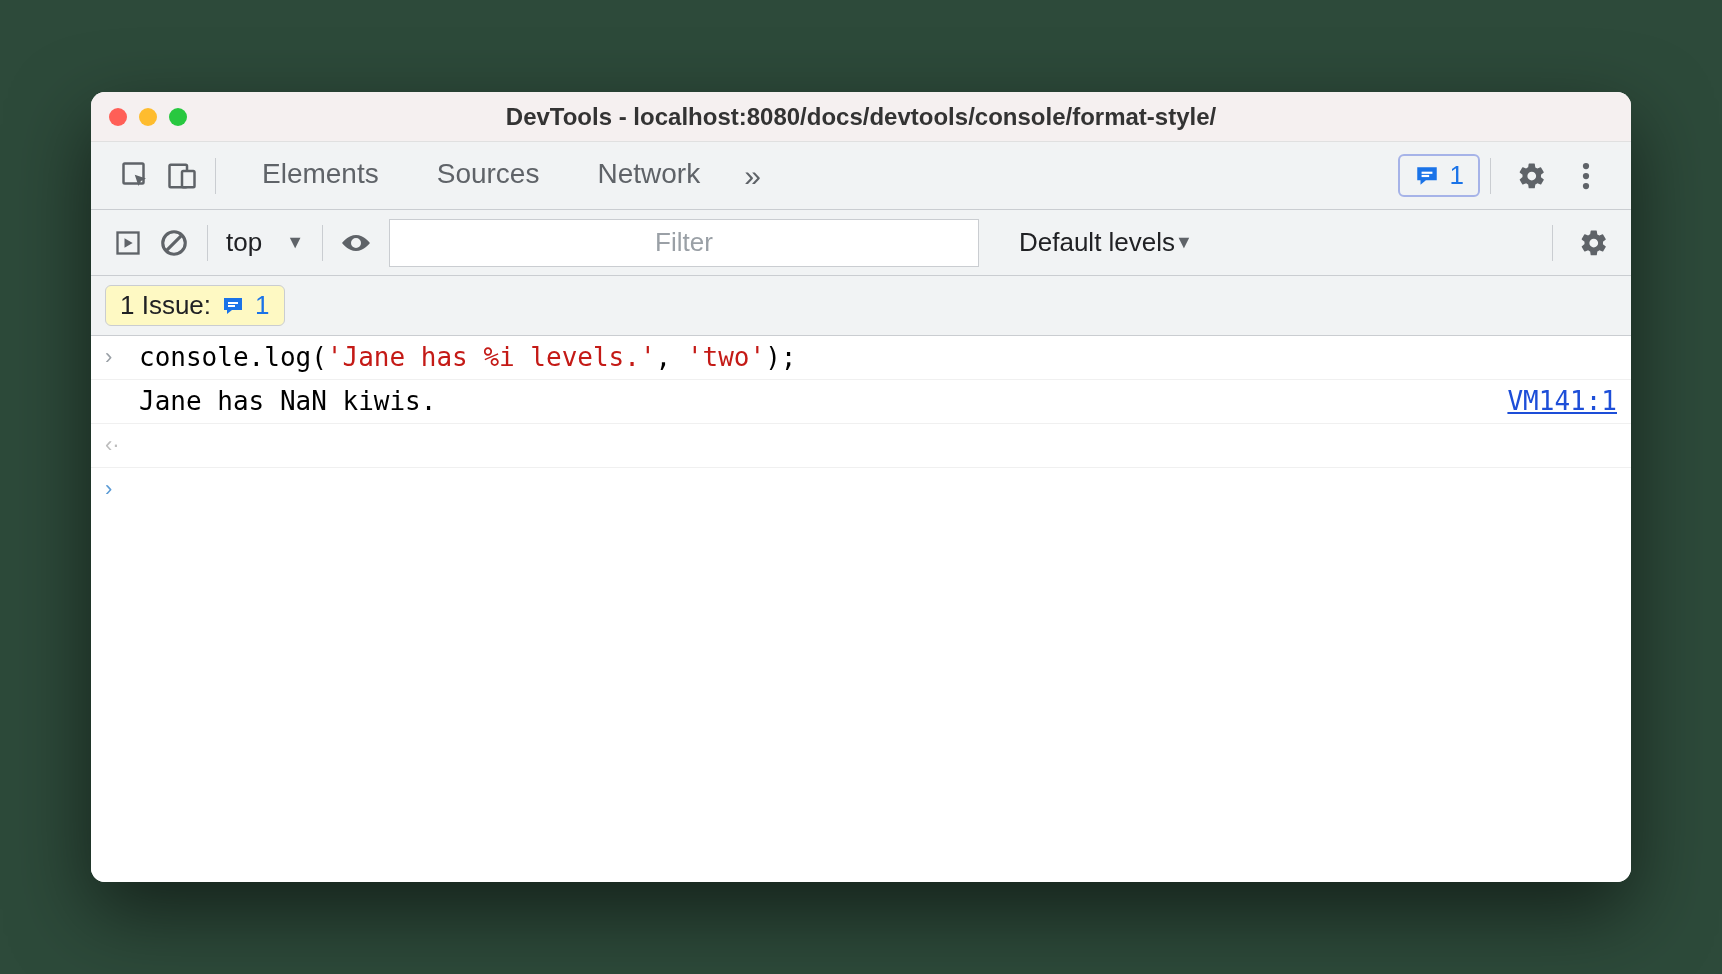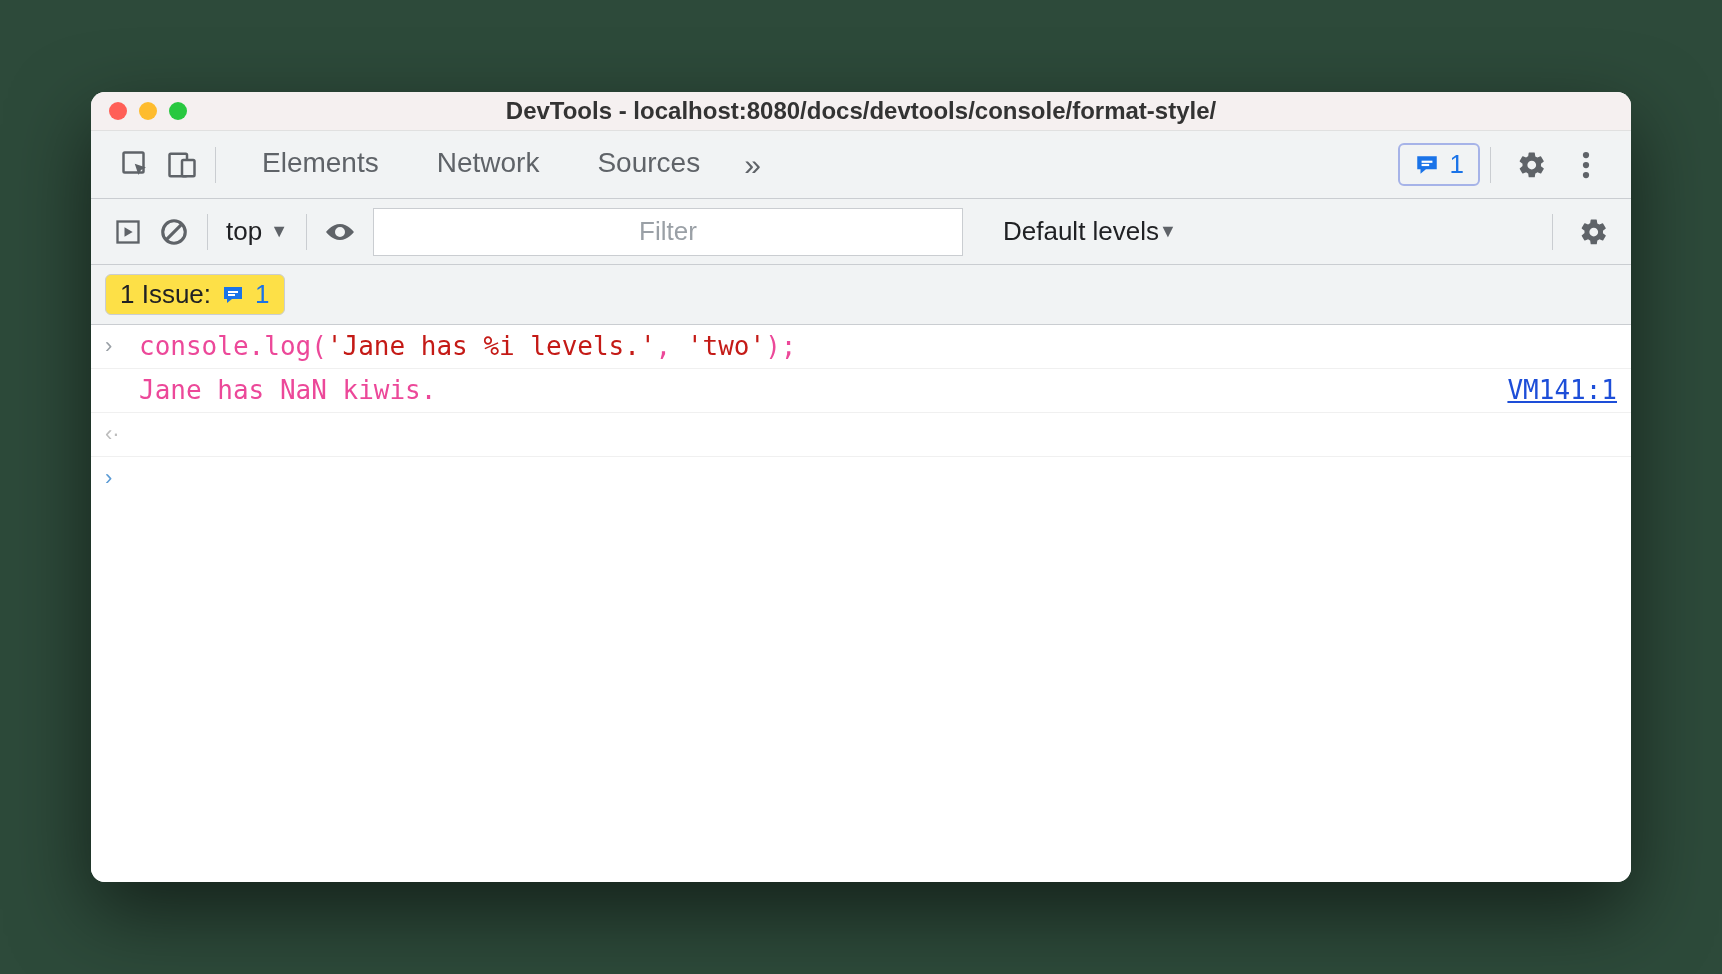--- a/index.html
+++ b/index.html
@@ -16,21 +16,21 @@
   width: 1540px;
   height: 790px;
   background: #fff;
   border-radius: 14px;
   box-shadow: 0 30px 80px rgba(0,0,0,0.55);
   overflow: hidden;
   display: flex;
   flex-direction: column;
 }
 .titlebar {
-  height: 39px;
+  height: 50px;
   background: #f5f0f0;
   display: flex;
   align-items: center;
   padding: 0 18px;
   border-bottom: 1px solid #e0e0e0;
   position: relative;
 }
 .traffic-lights { display: flex; gap: 12px; }
 .tl { width: 18px; height: 18px; border-radius: 50%; }
 .tl.red { background: #ff5f57; }
@@ -103,21 +103,21 @@
 }
 .filterbar {
   height: 66px;
   background: #f1f3f4;
   border-bottom: 1px solid #cacdd1;
   display: flex;
   align-items: center;
   padding: 0 14px;
 }
 .context-select {
-  display: flex; align-items: center; gap: 8px;
+  display: flex; align-items: center; gap: 24px;
   font-size: 26px;
   color: #202124;
   padding: 0 8px;
   cursor: pointer;
 }
 .filter-input {
   height: 48px;
   flex: 0 0 590px;
   border: 1px solid #cacdd1;
   background: #fff;
@@ -143,21 +143,21 @@
   align-items: center;
   padding: 0 14px;
 }
 .issues-chip {
   display: flex; align-items: center; gap: 10px;
   border: 1px solid #cacdd1;
   border-radius: 6px;
   padding: 4px 14px;
   font-size: 26px;
   color: #202124;
-  background: #fde047;
+  background: #fef9c3;
   cursor: pointer;
 }
 .issues-chip .count { color: #1a73e8; }
 .console-body {
   flex: 1;
   background: #fff;
   font-family: Menlo, Consolas, monospace;
   font-size: 26px;
   overflow: auto;
 }
@@ -179,21 +179,21 @@
 }
 .gutter.blue { color: #5b9bd5; }
 .content { flex: 1; white-space: pre; }
 .src-link {
   color: #1d4ed8;
   text-decoration: underline;
   cursor: pointer;
   margin-left: 36px;
   font-family: Menlo, Consolas, monospace;
 }
-.code-default { color: #ec4899; }
+.code-default { color: #000000; }
 .code-string { color: #c41a16; }
 .undef { color: #9aa0a6; }
 .tri { font-size: 18px; color: #5f6368; }
 svg { display: block; }
 </style>
 </head>
 <body>
 
 <div class="window">
 
@@ -215,22 +215,22 @@
     </div>
     <div class="icon-btn">
       <svg width="30" height="30" viewBox="0 0 24 24" fill="none" stroke="currentColor" stroke-width="2">
         <rect x="2" y="3" width="14" height="18" rx="1"></rect>
         <rect x="12" y="8" width="10" height="13" rx="1" fill="#f1f3f4"></rect>
       </svg>
     </div>
     <div class="vdiv"></div>
     <div class="tabs">
       <div class="tab">Elements</div>
+      <div class="tab">Sources</div>
       <div class="tab">Network</div>
-      <div class="tab">Sources</div>
     </div>
     <div class="overflow-chevron">»</div>
     <div class="spacer"></div>
     <div class="issues-pill">
       <svg width="26" height="26" viewBox="0 0 24 24">
         <path d="M3 4 h18 v12 h-10 l-5 4 v-4 h-3 z" fill="#1a73e8"></path>
         <rect x="7" y="8" width="10" height="2" fill="#fff"></rect>
         <rect x="7" y="11" width="7" height="2" fill="#fff"></rect>
       </svg>
       <span>1</span>

